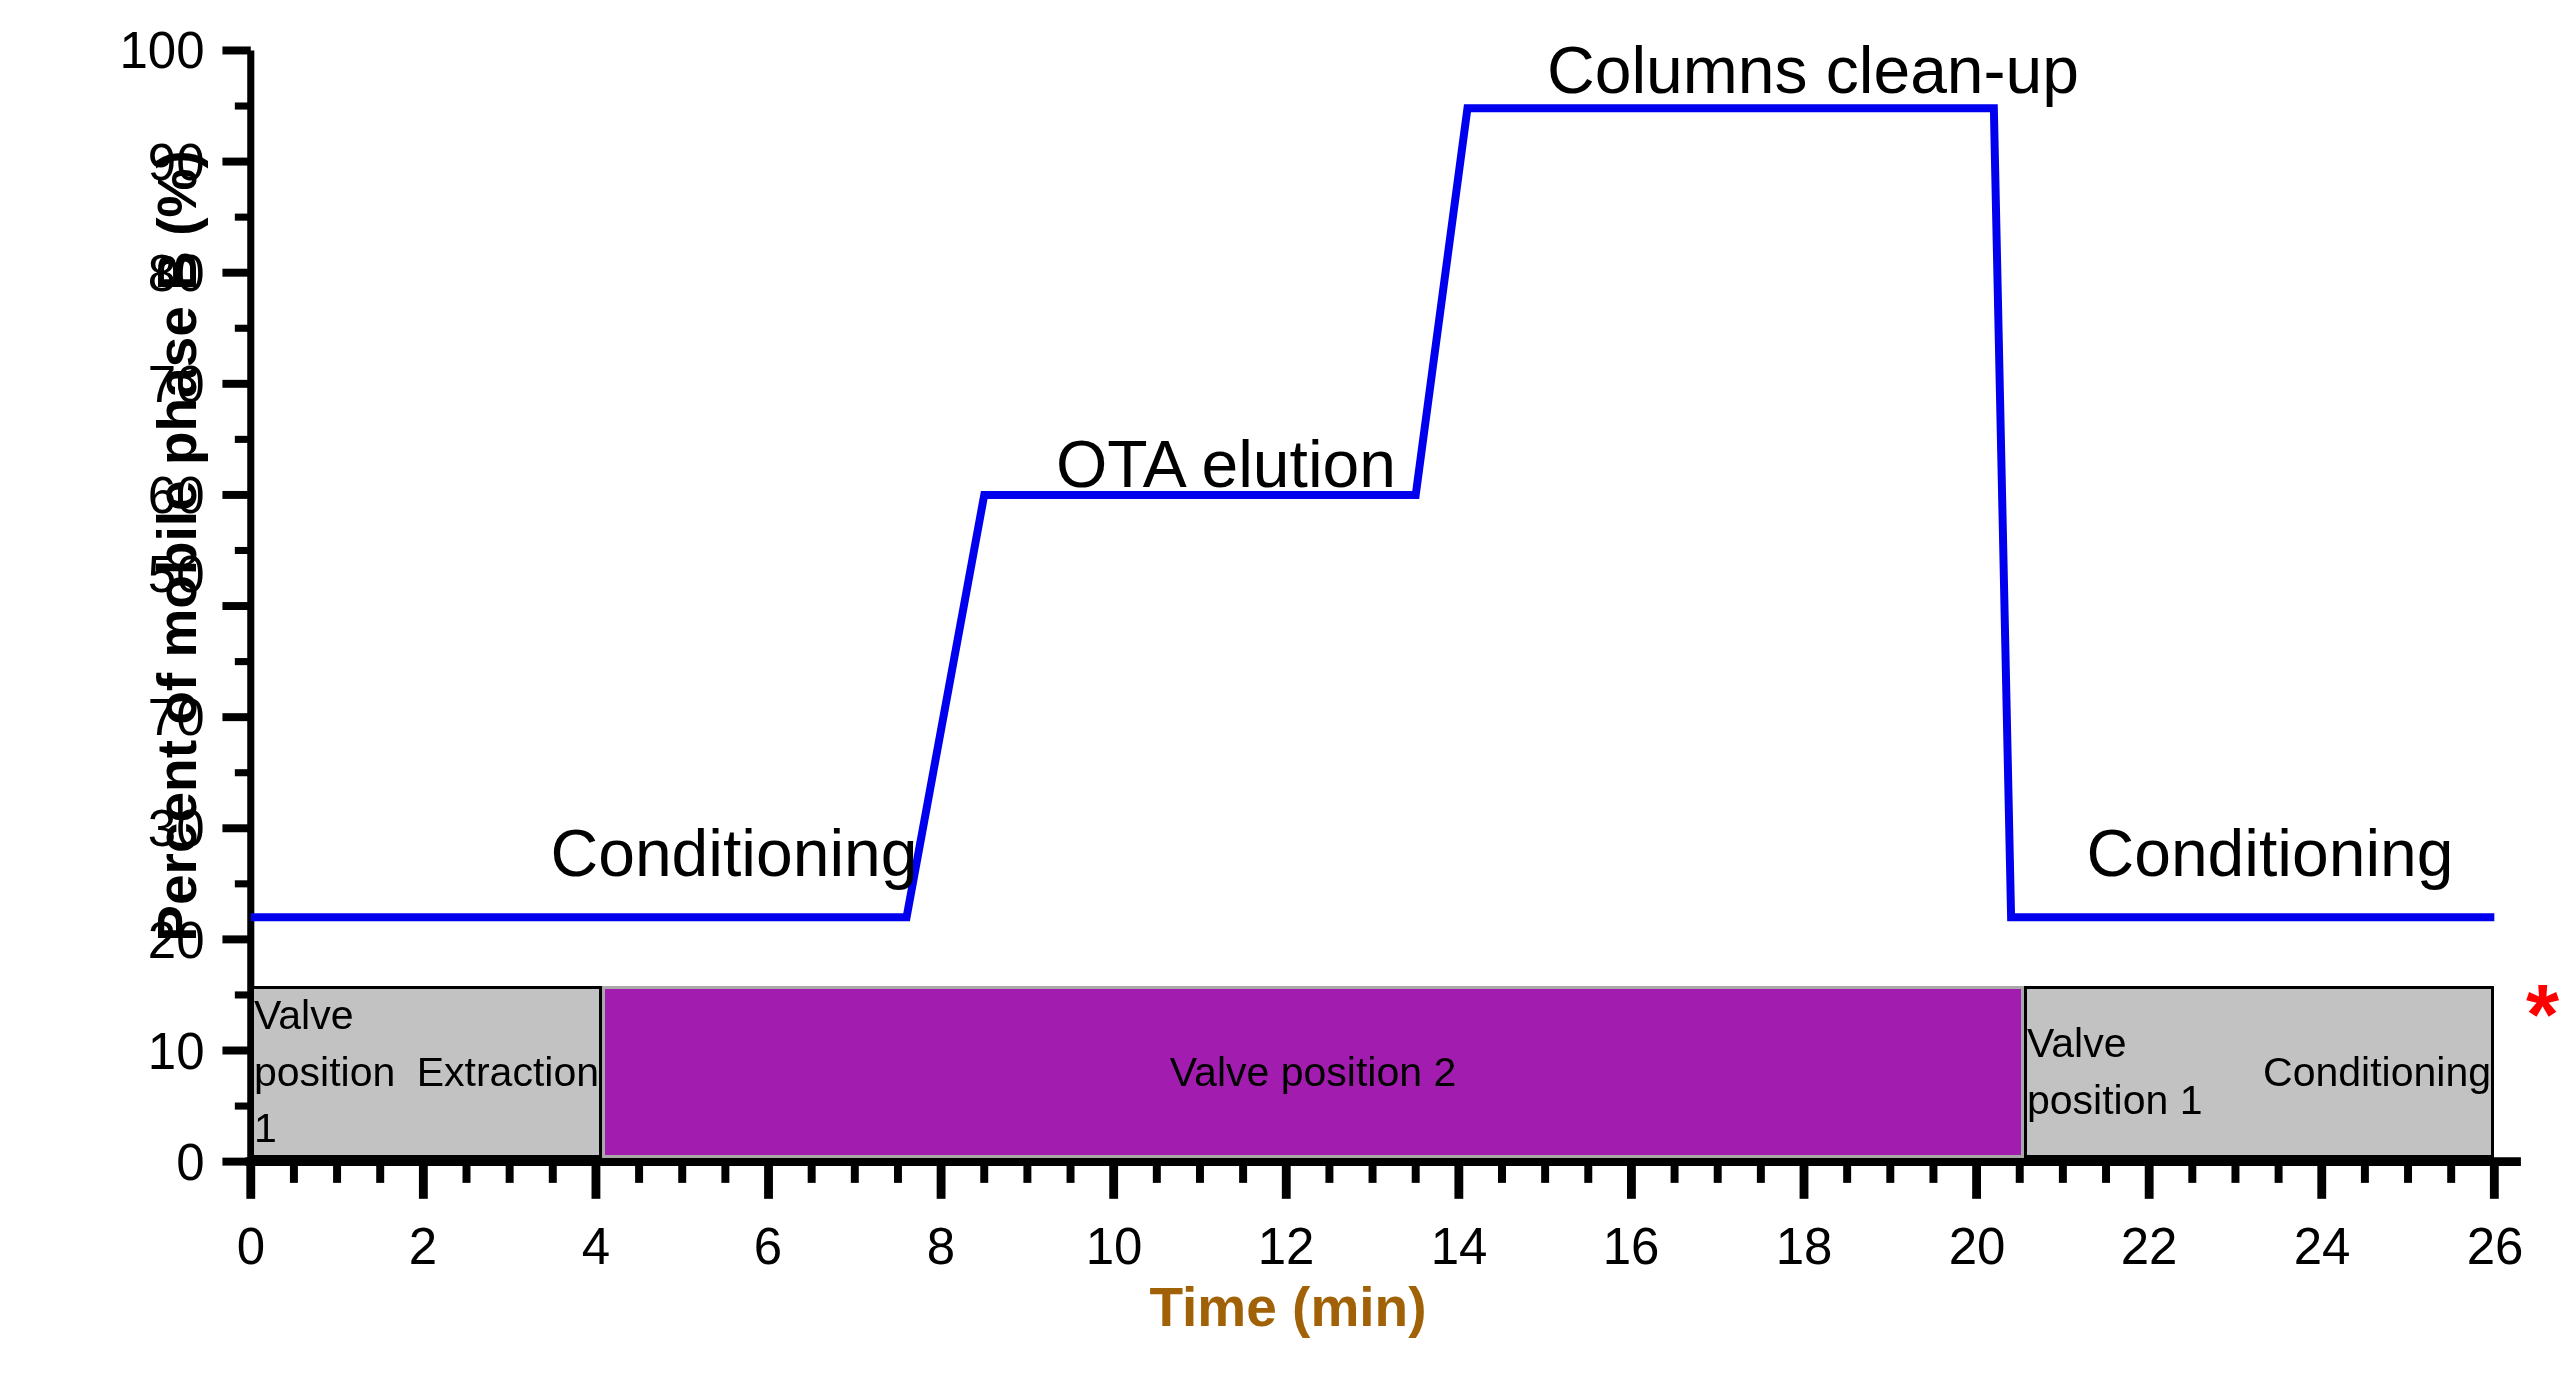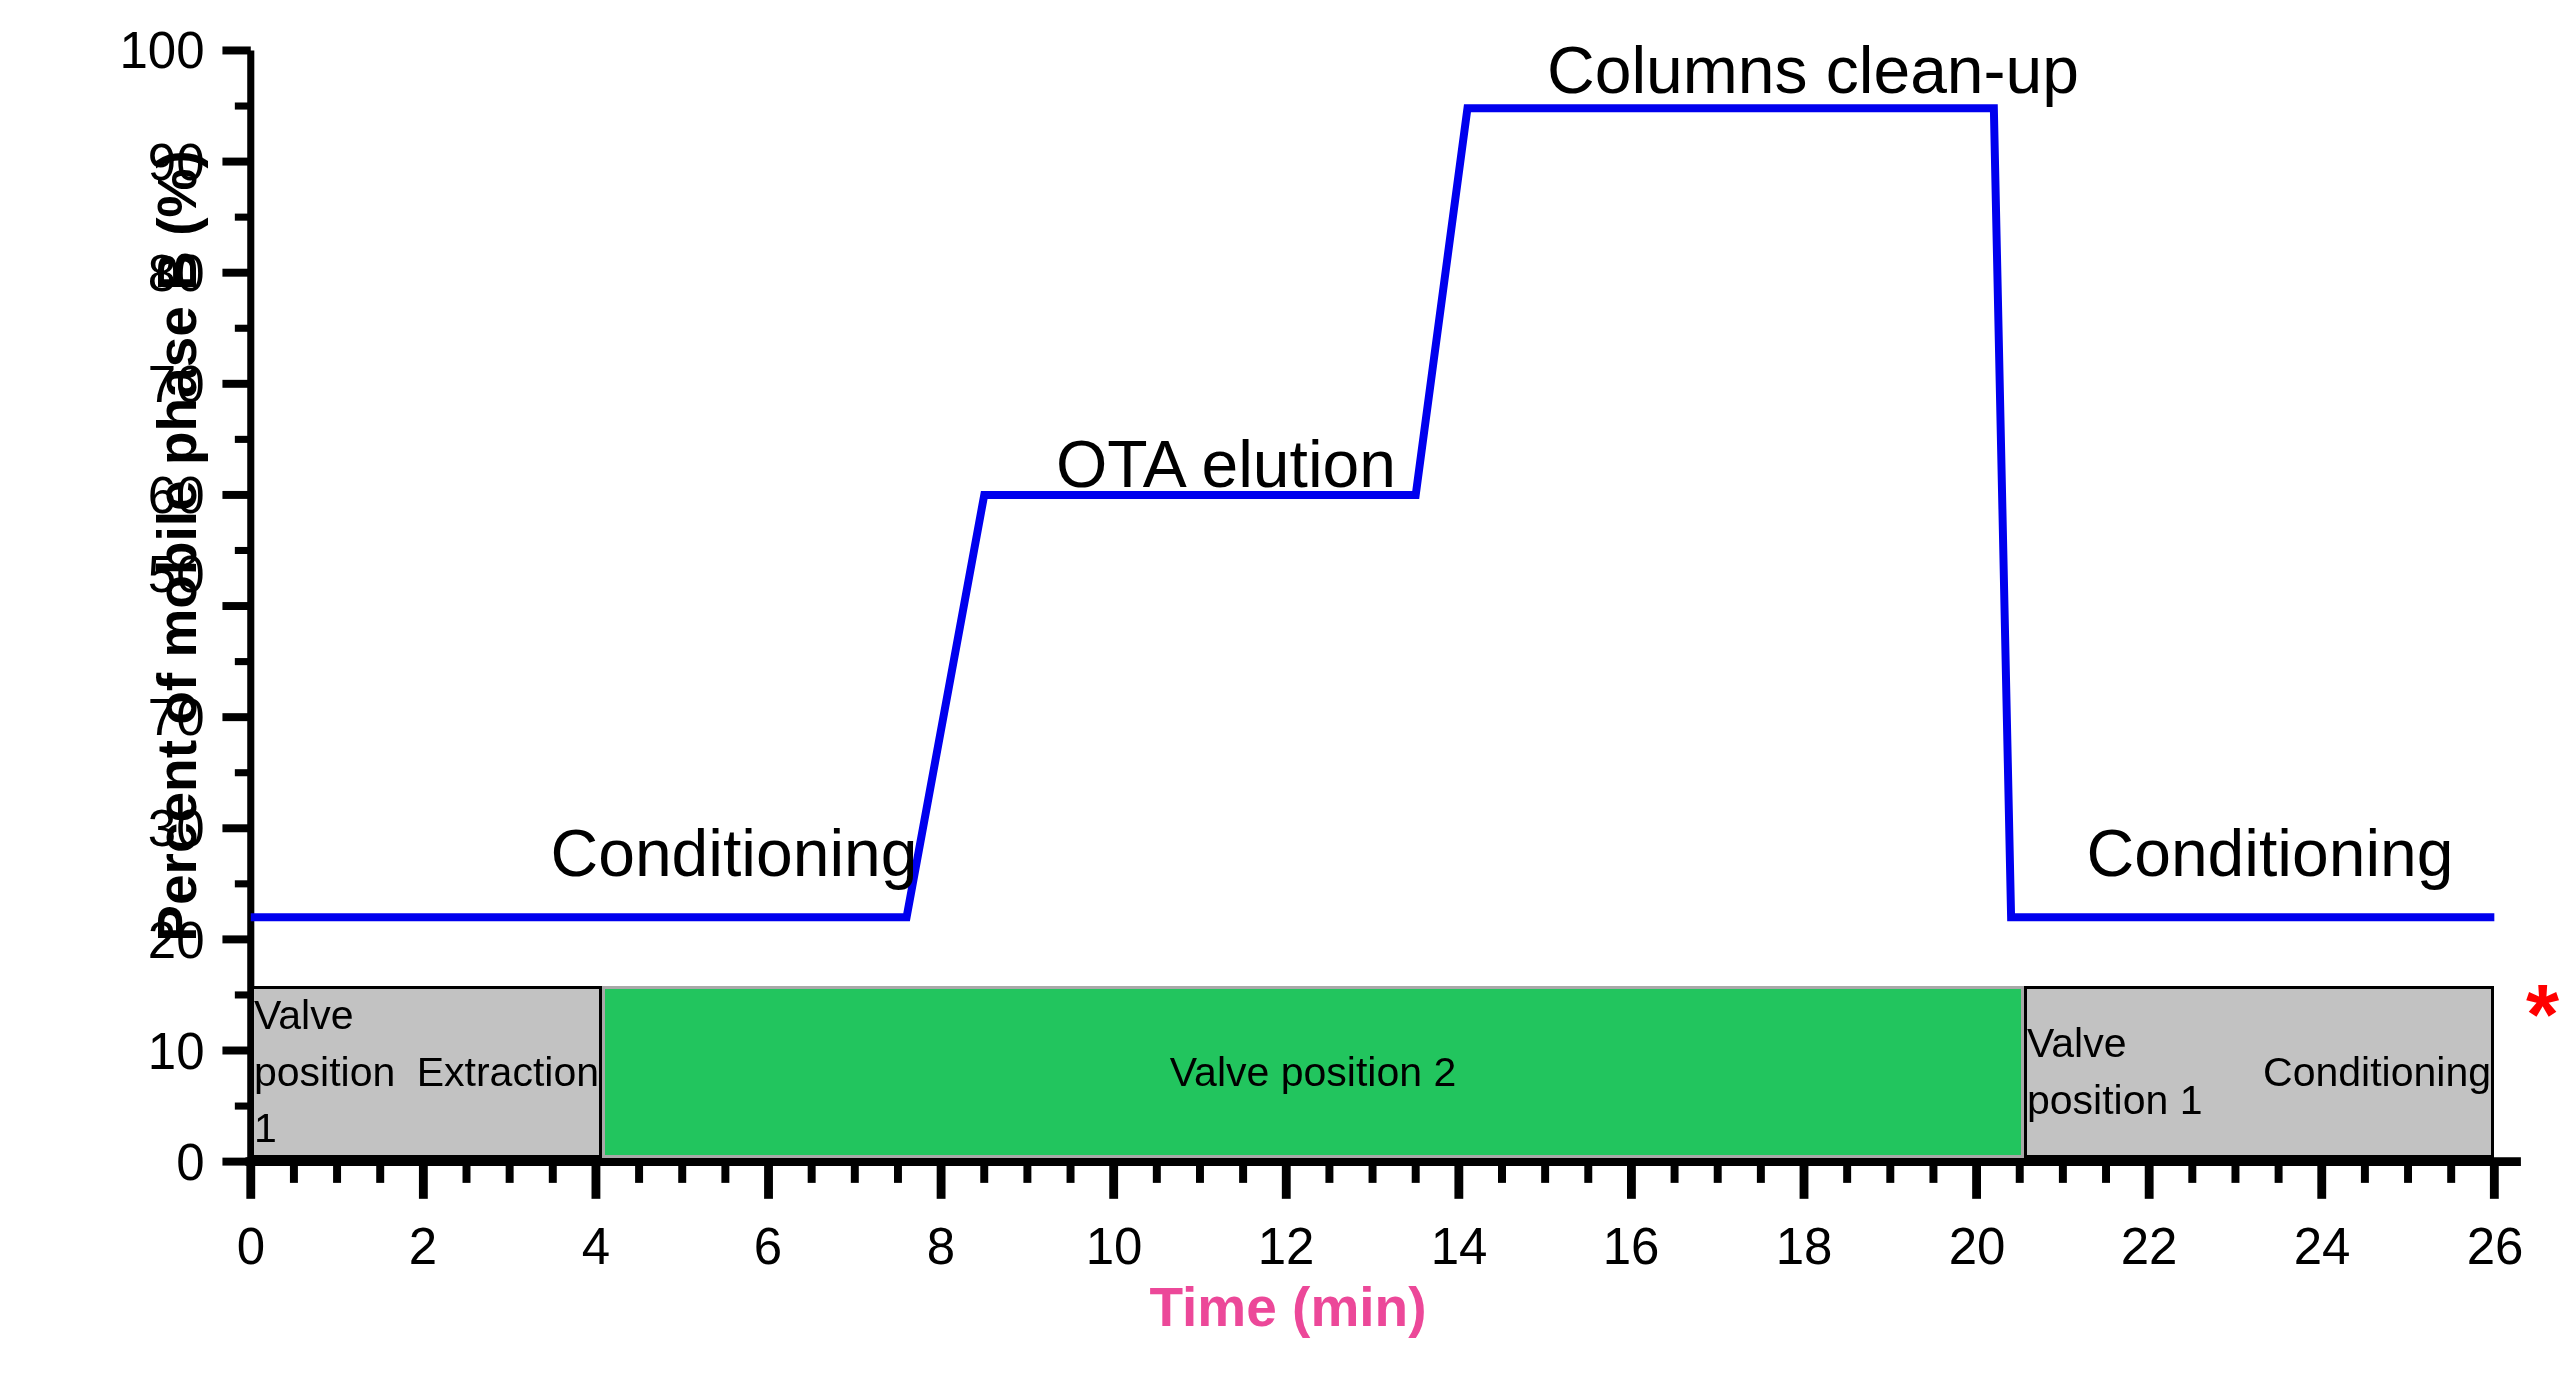--- a/index.html
+++ b/index.html
@@ -19,21 +19,21 @@
     letter-spacing:0px;
     white-space:nowrap;
   }
   .axis-title-x{
     position:absolute;
     left:0; top:1275px;
     width:2576px;
     text-align:center;
     font-size:55px;
     font-weight:bold;
-    color:#ec4899;
+    color:#a16207;
   }
   .ytick-label{
     position:absolute;
     text-align:right;
     font-size:51px;
     color:#000;
     width:177px;
     transform:translateY(-50%);
   }
   .xtick-label{
@@ -195,21 +195,21 @@
       <div class="anno" style="left: 734px; top: 815px;">Conditioning</div>
       <div class="anno" style="left: 1226px; top: 426px;">OTA elution</div>
       <div class="anno" style="left: 1813px; top: 31.5px;">Columns clean-up</div>
       <div class="anno" style="left: 2270px; top: 815px;">Conditioning</div>
     </div>
   <div id="bands">
       <div class="band" style="left: 251px; top: 986px; width: 351px; height: 172px; background: rgb(194, 194, 194); border: 3.5px solid rgb(0, 0, 0);">
         <span class="l1">Valve position 1</span>
         <span class="l2">Extraction</span>
       </div>
-      <div class="band" style="left: 602px; top: 986px; width: 1422px; height: 172px; background: #22c55e; border: 3.5px solid rgb(168, 168, 168);">
+      <div class="band" style="left: 602px; top: 986px; width: 1422px; height: 172px; background: #a21caf; border: 3.5px solid rgb(168, 168, 168);">
         <span class="l1">Valve position 2</span>
       </div>
       <div class="band" style="left: 2024px; top: 986px; width: 470px; height: 172px; background: rgb(194, 194, 194); border: 3.5px solid rgb(0, 0, 0);">
         <span class="l1">Valve position 1</span>
         <span class="l2">Conditioning</span>
       </div>
     </div>
 
   <div class="asterisk" id="footnote-asterisk" style="left: 2526px; top: 972px; color: rgb(255, 0, 0);">*</div>
 </div>

